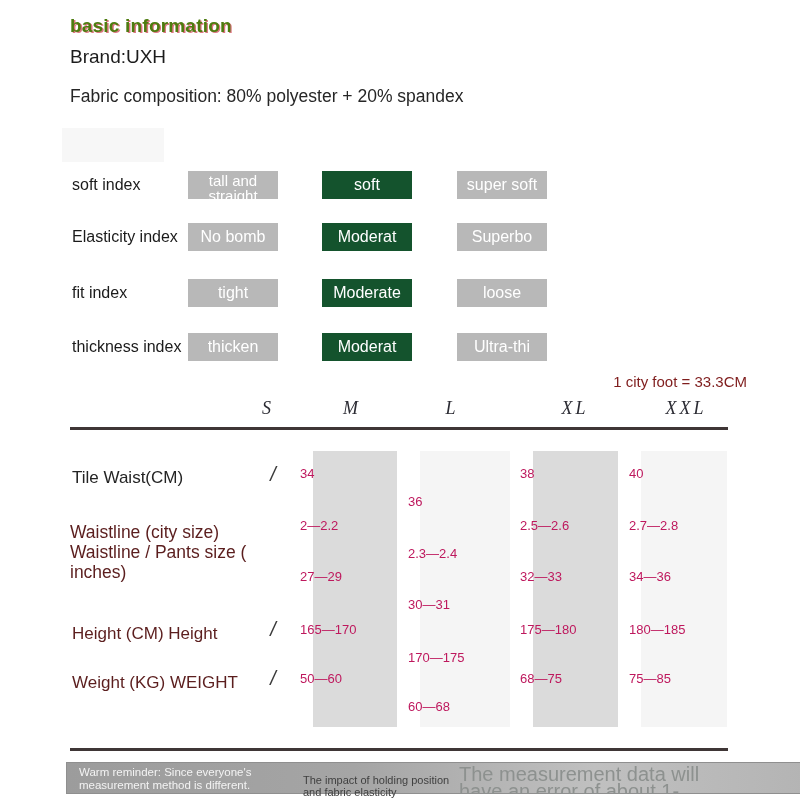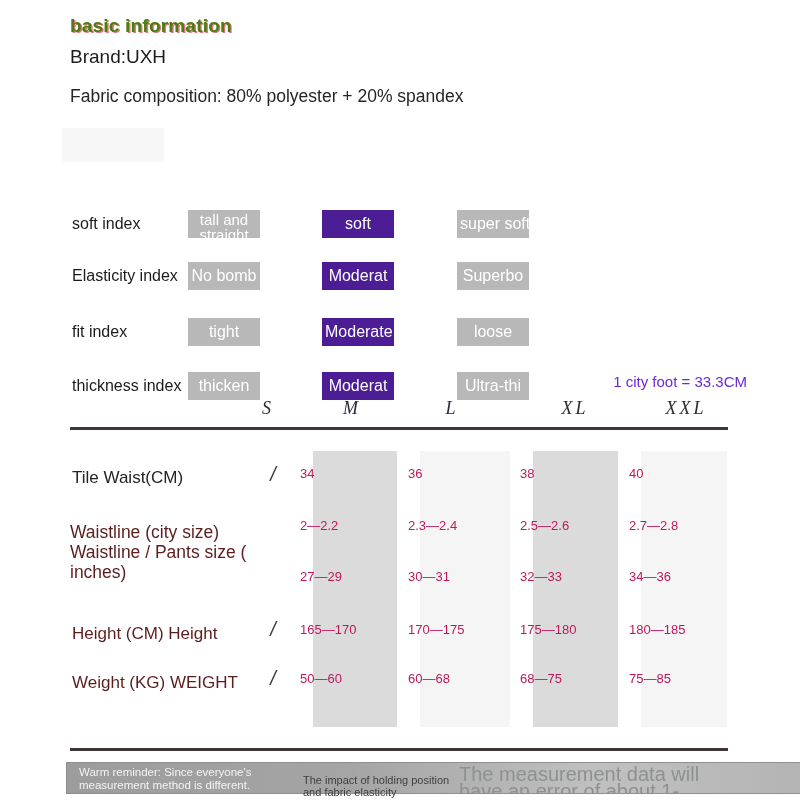--- a/index.html
+++ b/index.html
@@ -10,51 +10,51 @@
   .abs{position:absolute;}
 
   
   .title{left:70px;top:15px;font-size:19px;font-weight:800;color:#4d7c0f;
          text-shadow:1.4px 1px 0 rgba(189,3,24,.55);letter-spacing:.2px;}
   .brand{left:70px;top:46px;font-size:19px;color:#1c1c1c;}
   .fabric{left:70px;top:86px;font-size:17.5px;color:#262626;}
   .ghost{left:62px;top:128px;width:102px;height:34px;background:#f7f7f7;}
 
   
-  .idx-row{left:0;top:0;width:800px;height:28px;margin-top:39px;}
+  .idx-row{left:0;top:0;width:800px;height:28px;}
   .idx-label{position:absolute;left:72px;top:0;height:28px;line-height:28px;
              font-size:16px;color:#1b1b1b;}
-  .opt{position:absolute;top:0;width:72px;height:28px;overflow:hidden;
+  .opt{position:absolute;top:0;width:90px;height:28px;overflow:hidden;
        color:#ffffff;font-size:16px;line-height:28px;text-align:center;
        white-space:nowrap;padding:0 3px;box-sizing:border-box;}
   .opt.wrap{white-space:normal;line-height:15px;padding-top:2px;font-size:15px;}
   .o1{left:188px;} .o2{left:322px;} .o3{left:457px;}
-  .opt[data-sel="true"]{background:#4c1d95;}
+  .opt[data-sel="true"]{background:#14532d;}
   .opt[data-sel="false"]{background:#b8b8b8;}
 
   
-  .note{left:545px;top:373px;width:202px;text-align:right;font-size:15px;color:#6d28d9;}
+  .note{left:545px;top:373px;width:202px;text-align:right;font-size:15px;color:#7f1d1d;}
   .szhead{top:398px;width:110px;text-align:center;
           font-family:"Liberation Serif","DejaVu Serif",serif;font-style:italic;
           font-size:18px;letter-spacing:3px;color:#2b2b33;}
   .h-s{left:213px;} .h-m{left:297px;} .h-l{left:397px;} .h-xl{left:520px;} .h-xxl{left:631px;}
   .rule{left:70px;width:658px;height:3px;background:#3f3636;}
   .rule-top{top:427px;} .rule-bot{top:748px;}
   .band{top:451px;height:276px;}
   .band-m{left:313px;width:84px;background:#dbdbdb;}
   .band-l{left:420px;width:90px;background:#f5f5f5;}
   .band-xl{left:533px;width:85px;background:#dbdbdb;}
   .band-xxl{left:641px;width:86px;background:#f5f5f5;}
 
   .rlabel{left:72px;font-size:17px;color:#242424;}
   .rlabel.maroon{color:#5b1e1e;}
   .wl-lines{left:70px;top:522px;font-size:17.5px;line-height:20px;color:#5b1e1e;}
   .slash{left:253px;width:40px;text-align:center;font-size:20px;font-style:italic;color:#3a3a3a;}
   .val{width:110px;text-align:left;font-size:13px;color:#be185d;}
-  .c-m{left:300px;} .c-l{left:408px;} .c-xl{left:520px;} .c-xxl{left:629px;}
+  .c-m{left:300px;} .c-l{left:408px;margin-top:28px;} .c-xl{left:520px;} .c-xxl{left:629px;}
   .r1{top:466px;} .r2{top:518px;} .r3{top:569px;} .r4{top:622px;} .r5{top:671px;}
   .sl1{top:463px;} .sl4{top:618px;} .sl5{top:667px;}
   .lab1{top:468px;} .lab4{top:624px;} .lab5{top:673px;}
 
   
   .footbar{left:66px;top:762px;width:756px;height:32px;box-sizing:border-box;
            border:1px solid #8f8f8f;
            background:linear-gradient(90deg,#9c9c9c 0%,#a5a5a5 38%,#c0c0c0 70%,#b3b3b3 100%);}
   .warm{position:absolute;left:12px;top:3px;width:240px;font-size:11.5px;
         line-height:13px;color:#f3f3f3;}

